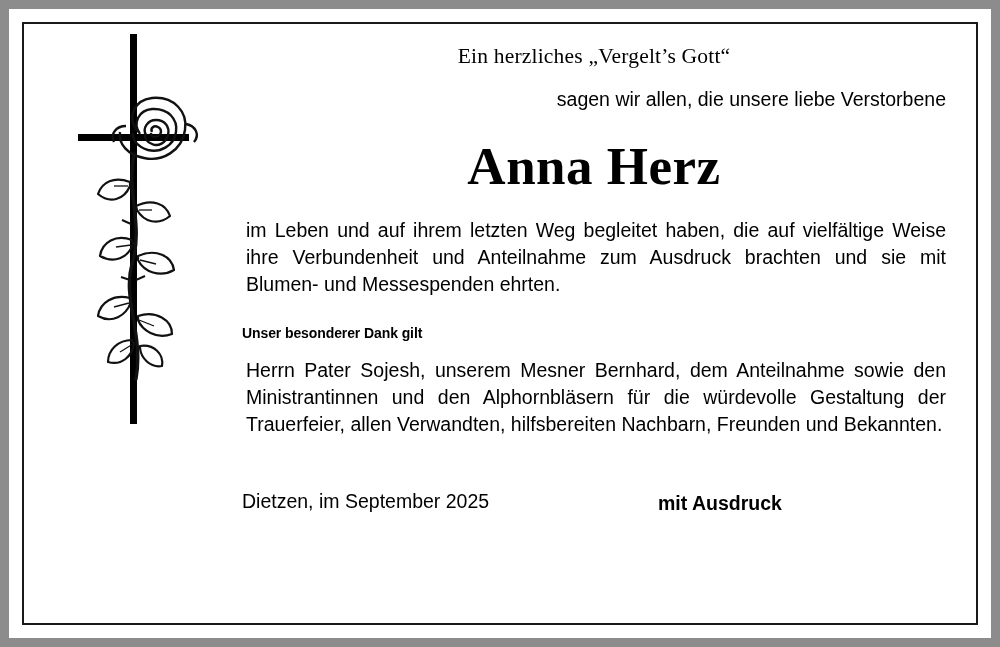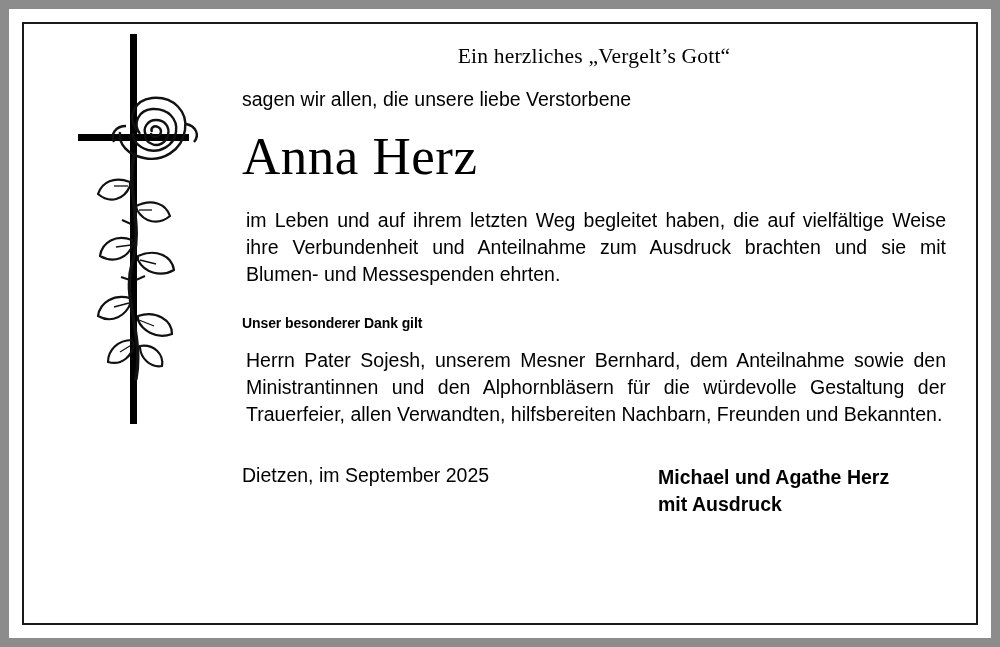--- a/index.html
+++ b/index.html
@@ -77,29 +77,30 @@
     font-weight: normal;
     font-size: 21.5px;
     text-align: center;
     letter-spacing: 0.2px;
     margin: 14px 0 0 0;
   }
 
   .subline {
     font-family: "Liberation Sans", sans-serif;
     font-size: 19.5px;
-    text-align: left;
+    text-align: right;
     margin: 19px 0 0 0;
   }
 
   .deceased-name {
     font-family: "Liberation Serif", serif;
     font-size: 53px;
-    font-weight: normal;
-    margin: 18px 0 0 0;
+    font-weight: bold;
+    text-align: center;
+    margin: 28px 0 0 0;
     letter-spacing: 0.5px;
     line-height: 1.05;
   }
 
   .body-para {
     font-family: "Liberation Sans", sans-serif;
     font-size: 19.5px;
     line-height: 1.40;
     text-align: justify;
     text-justify: inter-word;
@@ -114,21 +115,21 @@
     margin: 26px 0 0 0;
     letter-spacing: -0.1px;
   }
 
   .body-para.second {
     margin-top: 16px;
   }
 
   .footer {
     position: relative;
-    margin-top: 36px;
+    margin-top: 52px;
     height: 60px;
   }
   .footer-left {
     position: absolute;
     left: 0;
     top: 0;
     font-family: "Liberation Sans", sans-serif;
     font-size: 19.5px;
   }
   .footer-right {
@@ -212,20 +213,19 @@
 
       <div class="body-para">im Leben und auf ihrem letzten Weg begleitet haben, die auf vielfältige Weise ihre Verbundenheit und Anteilnahme zum Ausdruck brachten und sie mit Blumen- und Messespenden ehrten.</div>
 
       <div class="thanks-heading">Unser besonderer Dank gilt</div>
 
       <div class="body-para second">Herrn Pater Sojesh, unserem Mesner Bernhard, dem Anteilnahme sowie den Ministrantinnen und den Alphornbläsern für die würdevolle Gestaltung der Trauerfeier, allen Verwandten, hilfsbereiten Nachbarn, Freunden und Bekannten.</div>
 
       <div class="footer">
         <div class="footer-left">Dietzen, im September 2025</div>
         <div class="footer-right">
-          <div>Michael und Agathe Herz</div>
           <div>mit Ausdruck</div>
         </div>
       </div>
 
     </div>
   </div>
 </div>
 
 </body></html>

